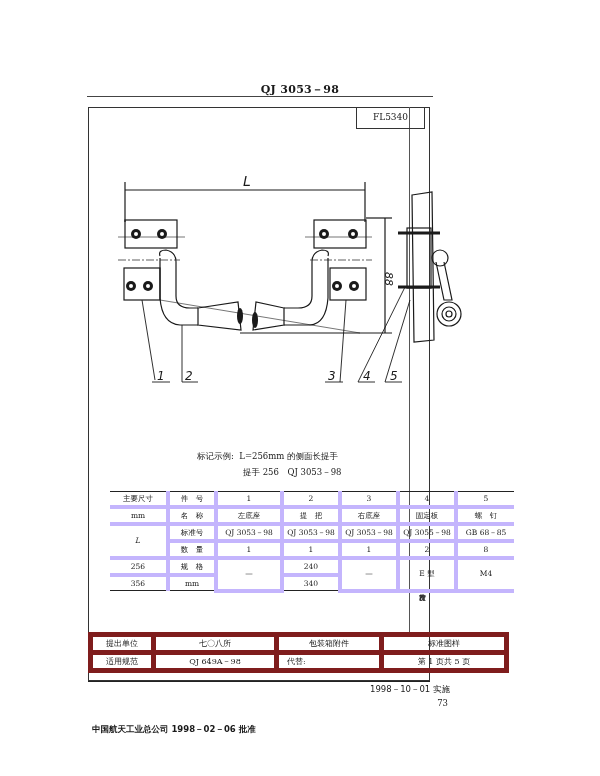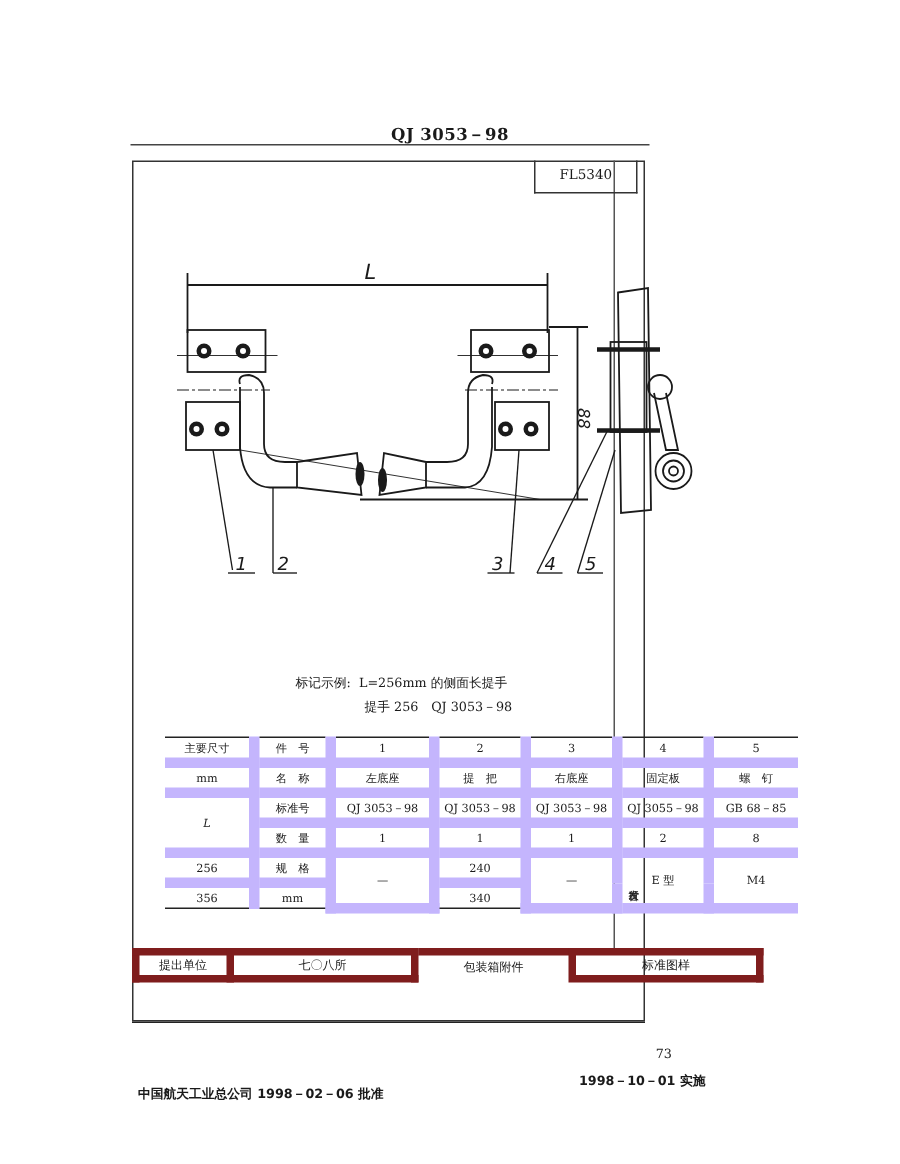--- a/index.html
+++ b/index.html
@@ -11,29 +11,29 @@
   .frame { left:88px; top:107px; width:342px; height:574px; border:1.5px solid #333; box-sizing:border-box; }
   .right-strip { left:409px; top:107px; width:21px; height:525px; border-left:1px solid #555; }
   .fl-box { left:356px; top:107px; width:69px; height:22px; border:1px solid #333; border-top:none; box-sizing:border-box;
             font-size:9px; text-align:center; line-height:21px; }
   .vertical-note { left:411px; top:588px; width:16px; font-size:7px; writing-mode:vertical-rl; color:#222; }
   .drawing { left:100px; top:160px; width:380px; height:240px; }
   .marking { left:197px; top:448px; font-size:8.5px; line-height:16px; }
   .marking .l2 { padding-left:46px; }
   table { border-collapse:collapse; }
   .parts { left:110px; top:491px; font-size:7.5px; }
-  .parts td { border:7px solid #c4b5fd; text-align:center; height:13px; padding:0 2px; line-height:12px; }
+  .parts td { border:4px solid #c4b5fd; text-align:center; height:13px; padding:0 2px; line-height:12px; }
   .parts tr:first-child td { border-top:1.5px solid #222; }
   .parts tr:last-child td { border-bottom:1.5px solid #222; }
   .parts td.noleft { border-left:none; }
   .parts td.noright { border-right:none; }
   .title-block { left:88px; top:632px; font-size:8px; }
   .title-block td { border:5px solid #7f1d1d; text-align:center; height:13px; line-height:12px; padding:0; }
   .footer-left { left:92px; top:684px; font-family:"DejaVu Sans", sans-serif; font-size:8.5px; font-weight:bold;margin-top:40px; }
-  .footer-right { left:370px; top:715px; width:62px; text-align:right; font-family:"DejaVu Sans", sans-serif; font-size:8.5px; font-weight:bold; white-space:nowrap;margin-left:16px; }
+  .footer-right { left:370px; top:684px; width:62px; text-align:right; font-family:"DejaVu Sans", sans-serif; font-size:8.5px; font-weight:normal; white-space:nowrap; }
   .page-num { left:416px; top:698px; width:32px; text-align:right; font-size:8.5px; }
   .footer-rule { left:88px; top:681px; width:342px; border-top:1.5px solid #222; }
   svg text { font-family:"DejaVu Sans", sans-serif; }
 </style>
 </head>
 <body>
 
 <div class="abs doc-code">QJ 3053－98</div>
 <div class="abs top-rule"></div>
 
@@ -195,19 +195,25 @@
   </table>
 
 <table class="abs title-block">
   <tbody>
       <tr>
     <td style="width:58px">提出单位</td>
     <td style="width:118px">七〇八所</td>
     <td style="width:100px;border-bottom:none">包装箱附件</td>
     <td style="width:120px">标准图样</td>
   </tr>
+  <tr>
+    <td>适用规范</td>
+    <td>QJ 649A－98</td>
+    <td style="text-align:left;padding-left:8px">代替:</td>
+    <td>第 1 页共 5 页</td>
+  </tr>
 </tbody>
   </table>
 
 <div class="abs footer-rule"></div>
 <div class="abs footer-left">中国航天工业总公司 1998－02－06 批准</div>
 <div class="abs footer-right">1998－10－01 实施</div>
 <div class="abs page-num">73</div>
 
 </body></html>

